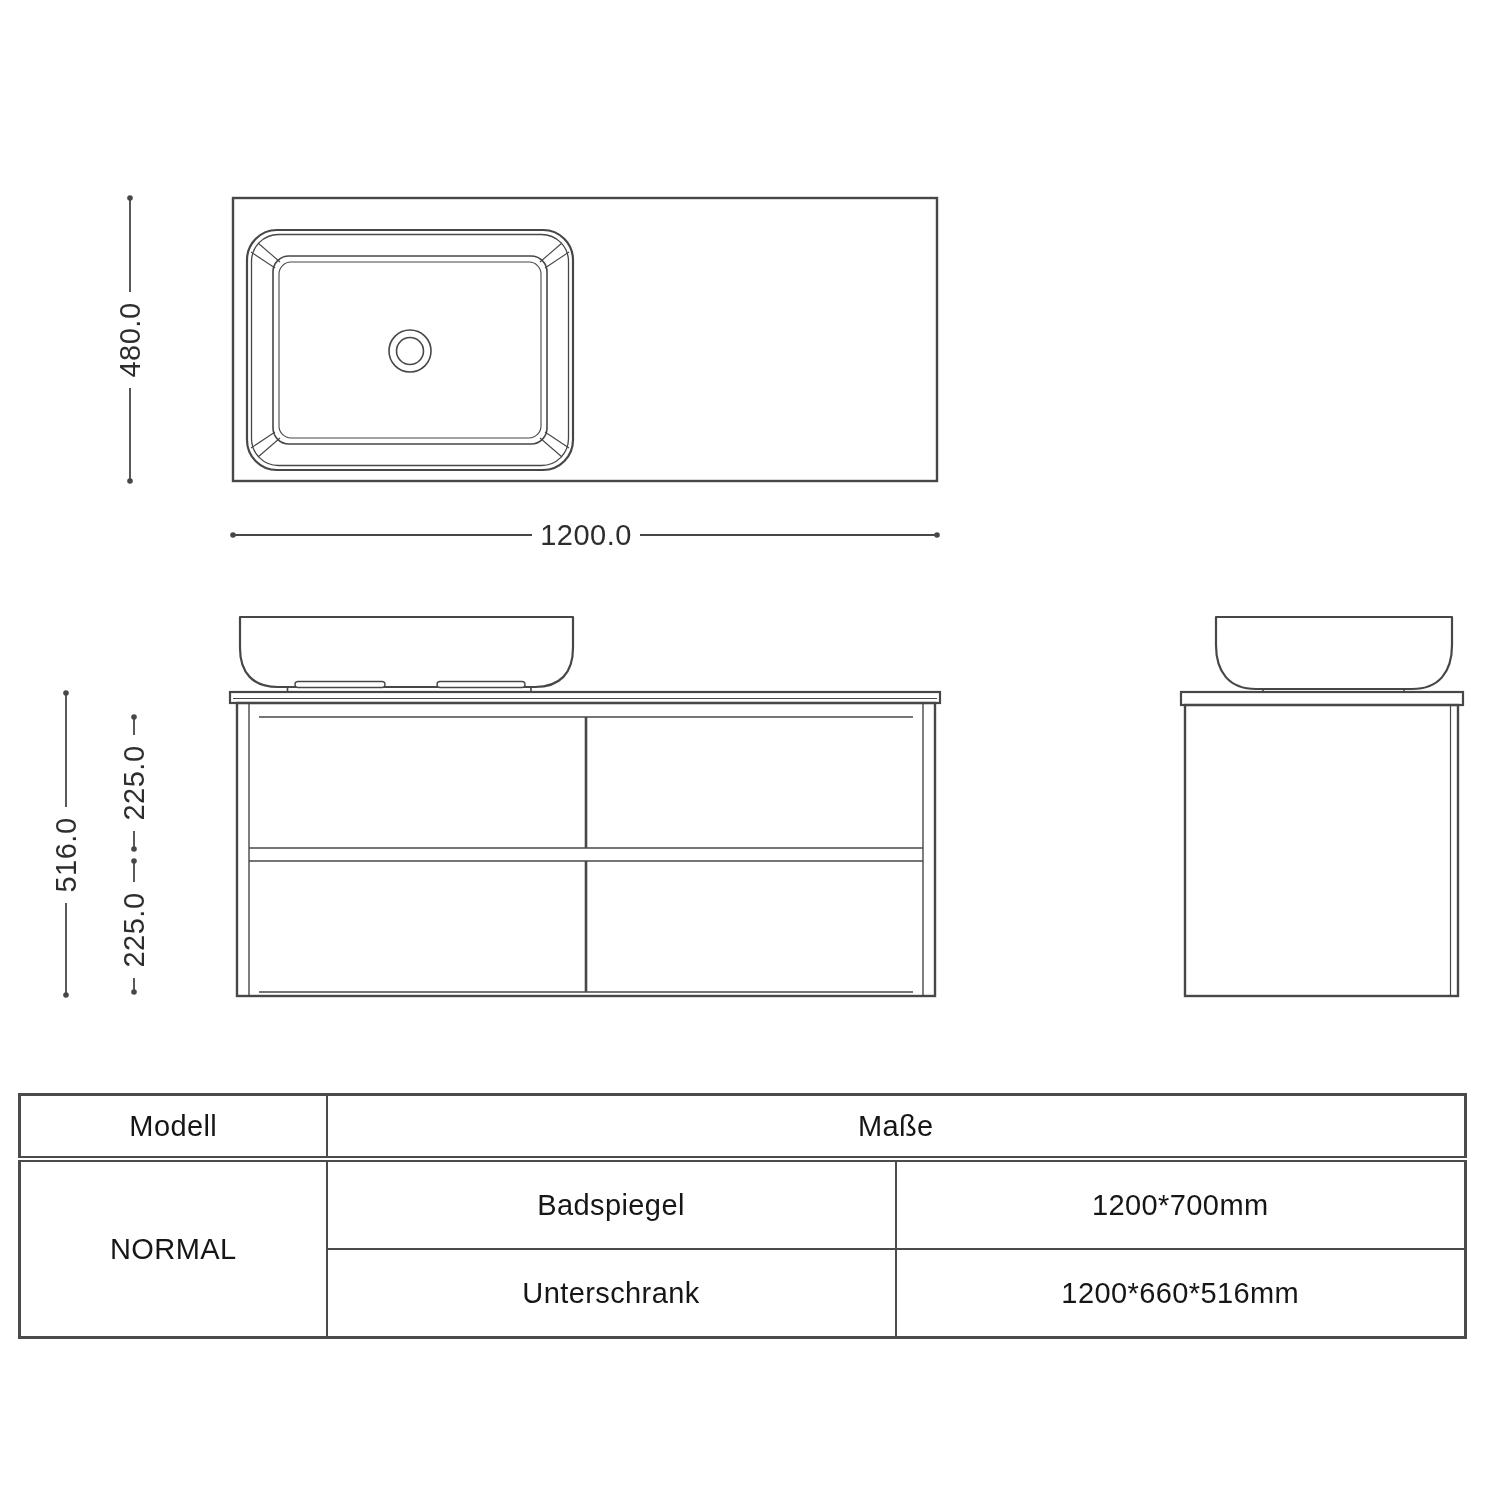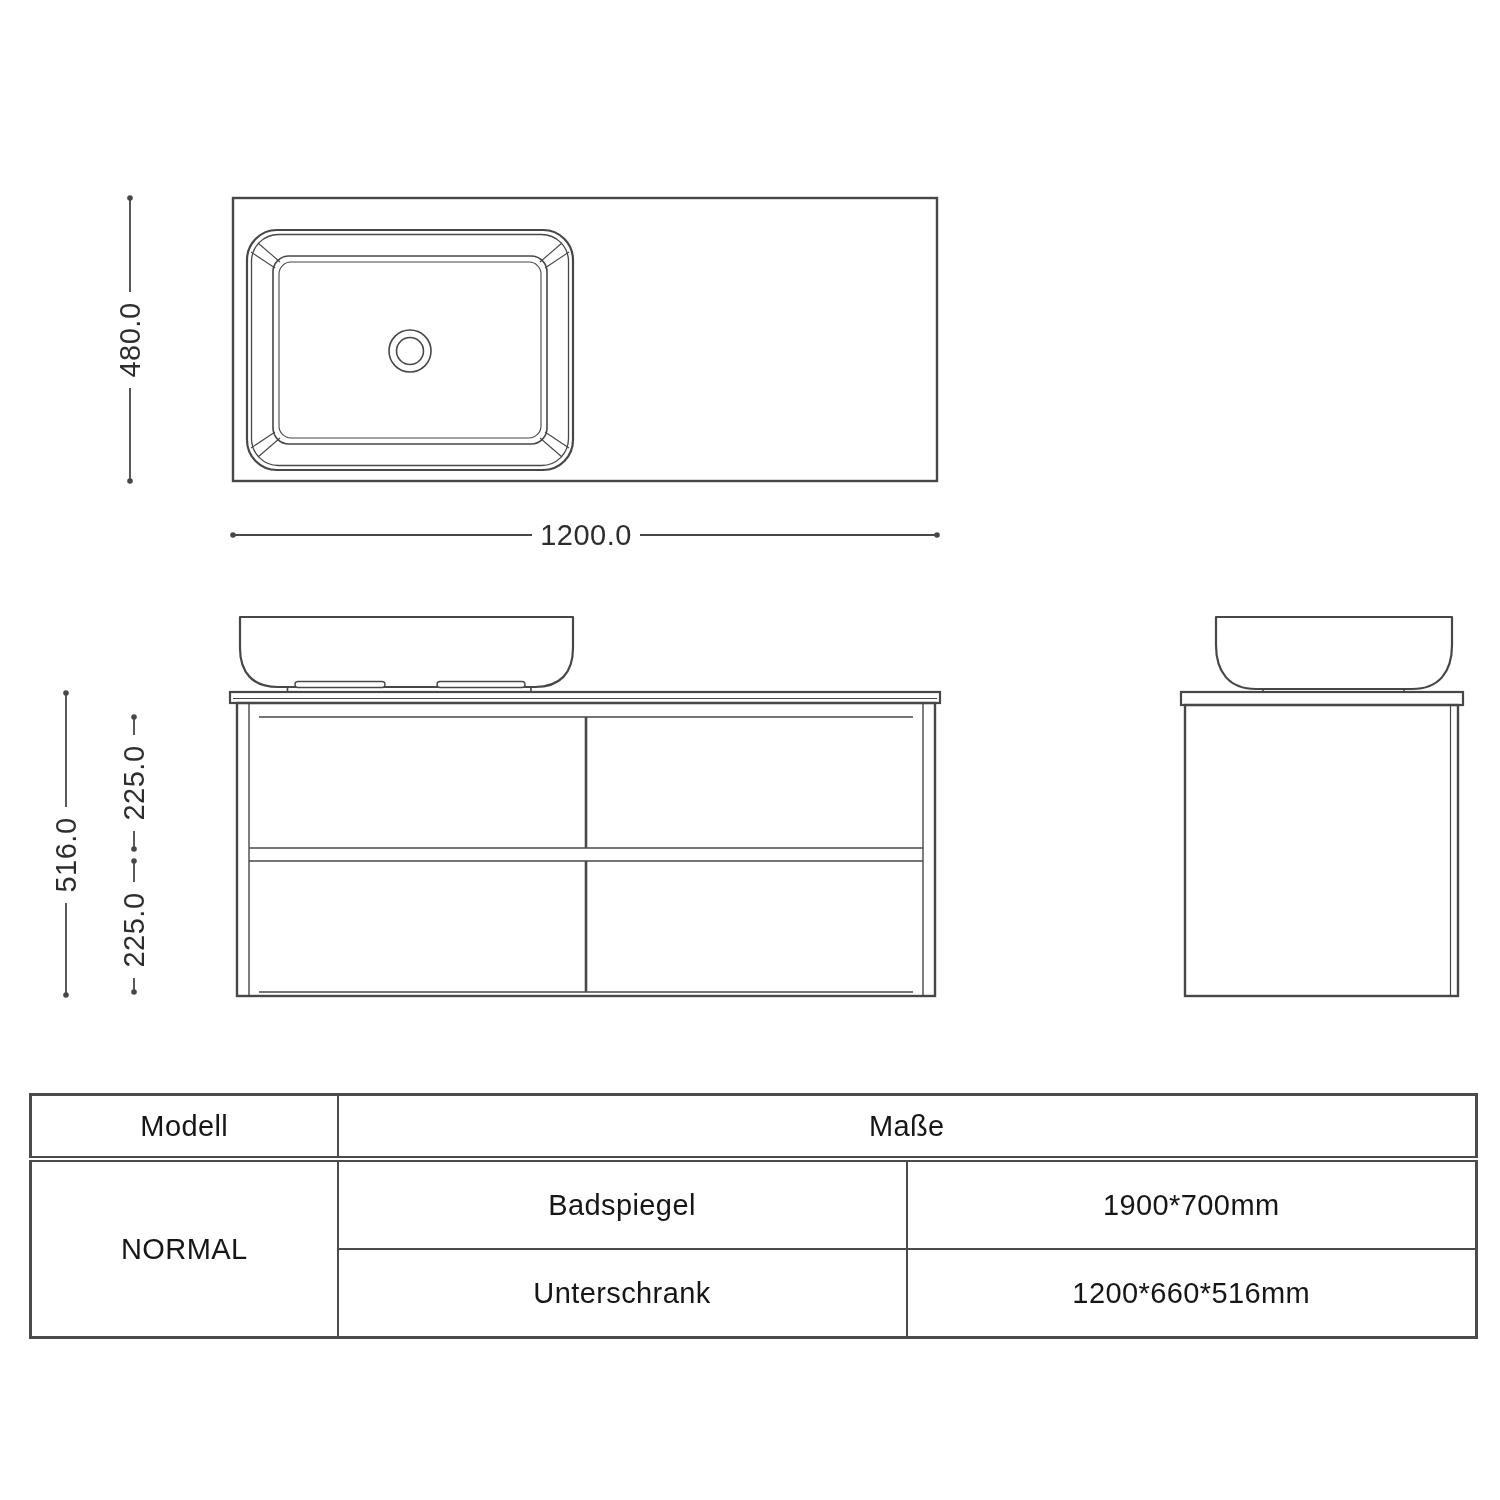--- a/index.html
+++ b/index.html
@@ -12,21 +12,21 @@
   }
   svg{position:absolute;left:0;top:0;display:block;}
   svg text{
     font-family:"Liberation Sans",sans-serif;
     font-size:29px;
     letter-spacing:0.5px;
     stroke:none;
   }
   table.spec{
     position:absolute;
-    left:29px;top:1093px;
+    left:18px;top:1093px;
     width:1446px;height:238px;
     border-collapse:collapse;
     table-layout:fixed;
     font-size:29px;
     color:#161616;
     letter-spacing:0.4px;
   }
   table.spec th, table.spec td{
     border:2px solid #4b4b4b;
     text-align:center;
@@ -157,21 +157,21 @@
       <col style="width:570px">
     </colgroup>
     <tbody>
         <tr class="hdr">
       <th>Modell</th>
       <th colspan="2">Maße</th>
     </tr>
     <tr class="r1">
       <td rowspan="2">NORMAL</td>
       <td>Badspiegel</td>
-      <td>1900*700mm</td>
+      <td>1200*700mm</td>
     </tr>
     <tr class="r2">
       <td class="thin-top">Unterschrank</td>
       <td class="thin-top">1200*660*516mm</td>
     </tr>
   </tbody>
     </table>
 
 </div>
 

